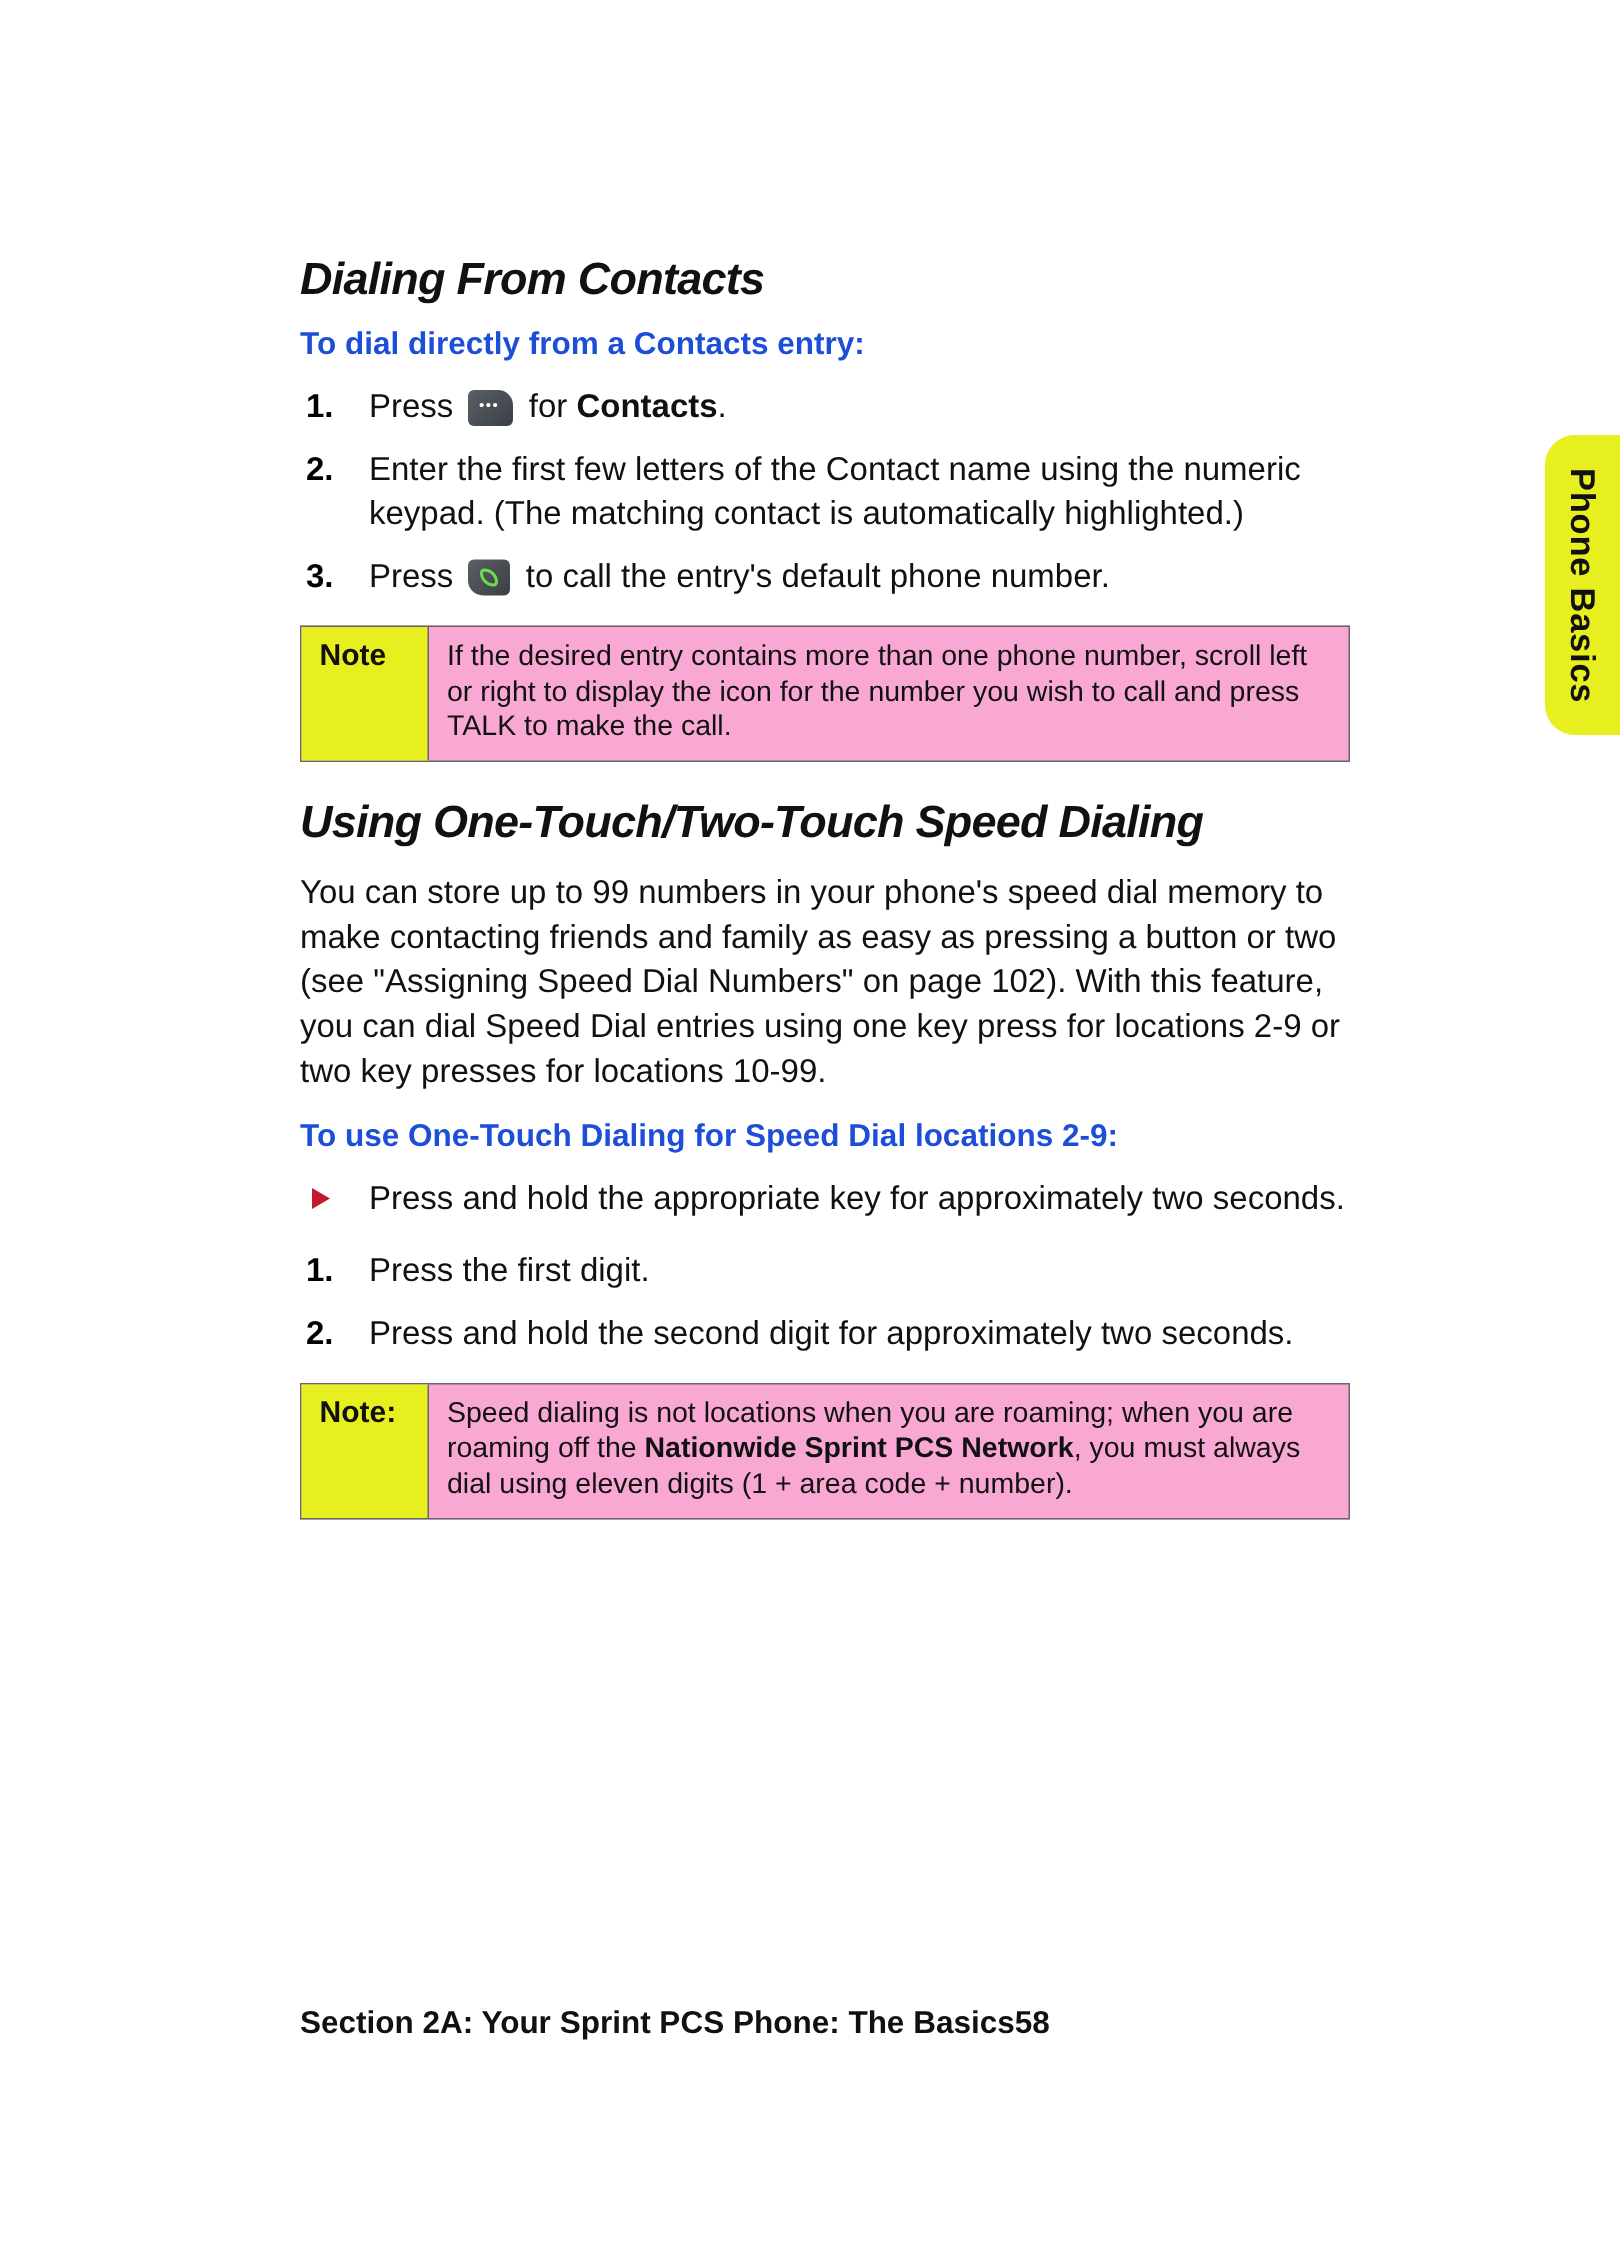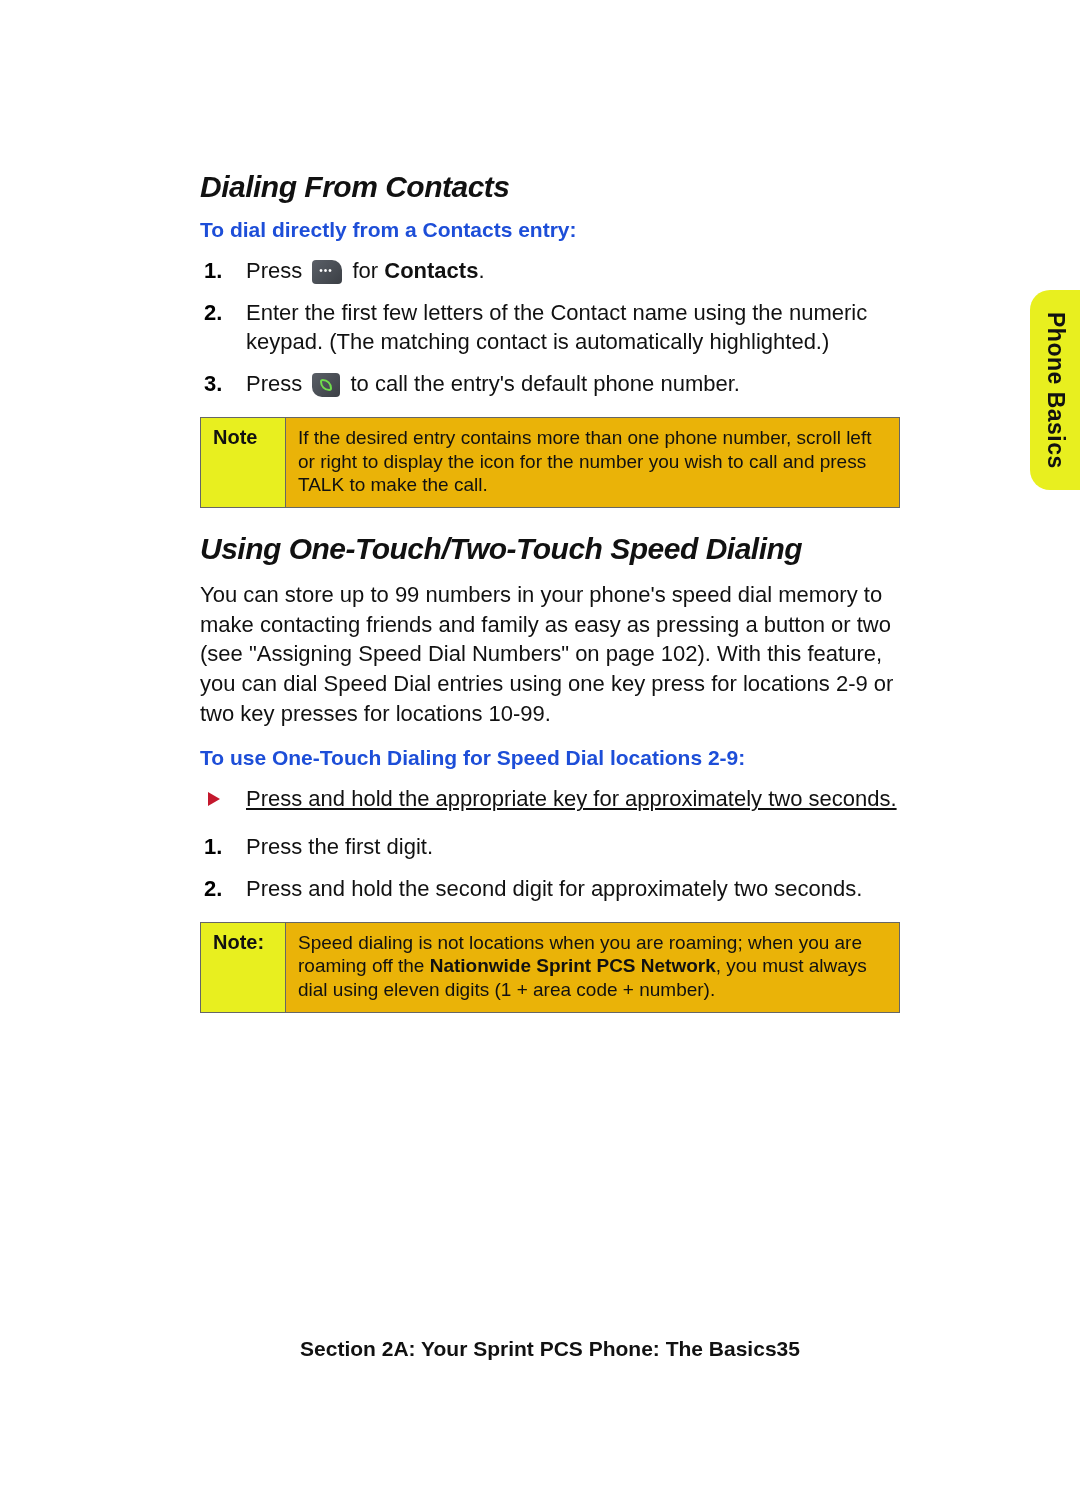--- a/index.html
+++ b/index.html
@@ -74,21 +74,20 @@
   ul.arrowlist {
     list-style: none;
     margin: 0 0 18px 0;
     padding: 0 0 0 36px;
   }
   ul.arrowlist li {
     position: relative;
     font-size: 22px;
     line-height: 1.35;
     padding-left: 10px;
-    text-decoration: underline;
   }
   ul.arrowlist li::before {
     content: "";
     position: absolute;
     left: -28px;
     top: 8px;
     width: 0; height: 0;
     border-top: 7px solid transparent;
     border-bottom: 7px solid transparent;
     border-left: 12px solid #c4182d;
@@ -96,21 +95,21 @@
   .para {
     font-size: 22px;
     line-height: 1.35;
     margin: 0 0 18px 0;
   }
   .bold { font-weight: 700; margin-top: 22px; }
   .note-box {
     display: flex;
     border: 1px solid #666;
     margin: 10px 0 24px 0;
-    background: #eab308;
+    background: #f9a8d4;
   }
   .note-box .note-label {
     background: #e8ef1f;
     font-weight: 800;
     font-size: 20px;
     padding: 8px 12px;
     min-width: 60px;
     border-right: 1px solid #666;
     display: flex;
     align-items: flex-start;
@@ -156,21 +155,21 @@
     border-top-right-radius: 10px;
     border-bottom-left-radius: 10px;
     box-sizing: border-box;
   }
   .footer {
     position: absolute;
     left: 200px;
     right: 180px;
     bottom: 135px;
     display: flex;
-    justify-content: center;
+    justify-content: flex-start;
     font-size: 21px;
     font-weight: 700;
   }
 </style>
 </head>
 <body>
 
 <div class="page">
 
   <div class="side-tab">
@@ -227,16 +226,16 @@
 
   <div class="note-box">
     <div class="note-label">Note:</div>
     <div class="note-body">
       <span>Speed dialing is not locations when you are roaming; when you are roaming off the </span><span class="bold">Nationwide Sprint PCS Network</span><span>, you must always dial using eleven digits (1 + area code + number).</span>
     </div>
   </div>
 
   <div class="footer">
     <span>Section 2A: Your Sprint PCS Phone: The Basics</span>
-    <span>35</span>
+    <span>58</span>
   </div>
 
 </div>
 
 </body></html>

